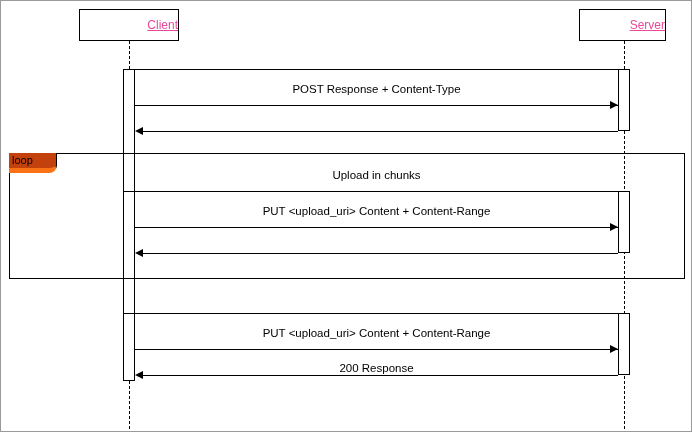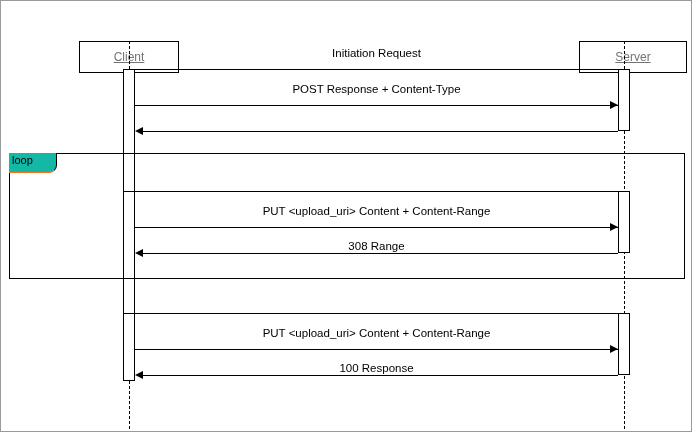--- a/index.html
+++ b/index.html
@@ -19,24 +19,23 @@
     box-sizing: border-box;
     border: 1px solid #9a9a9a;
   }
   .lifeline-box {
     position: absolute;
     box-sizing: border-box;
     border: 1px solid #000000;
     background: #ffffff;
     display: flex;
     align-items: center;
-    justify-content: center;
+    justify-content: flex-end;
     font-size: 12px;
-    color: #737373;
-    margin-top: 32px;
+    color: #ec4899;
   }
   .lifeline-box span {
     text-decoration: underline;
   }
   .lifeline-line {
     position: absolute;
     width: 0;
     border-left: 1px dashed #000000;
   }
   .activation {
@@ -76,82 +75,81 @@
   .frame-box {
     position: absolute;
     box-sizing: border-box;
     border: 1px solid #000000;
     background: transparent;
   }
   .frame-tag {
     position: absolute;
     box-sizing: border-box;
     border-right: 1px solid #000000;
-    border-bottom: 1px solid #f97316;
-    background: #14b8a6;
+    border-bottom: 5px solid #f97316;
+    background: #c2410c;
     font-size: 11px;
     color: #000000;
     padding: 1px 10px 1px 3px;
     border-bottom-right-radius: 8px;
   }
   .sep-line {
     position: absolute;
     height: 0;
     border-top: 1px solid #000000;
   }
 </style>
 </head>
 <body>
 
 <div id="diagram-root">
 
   <div class="lifeline-box" style="left:78px; top:8px; width:100px; height:32px;">
     <span>Client</span>
   </div>
-  <div class="lifeline-box" style="left:578px; top:8px; width:108px; height:32px;">
+  <div class="lifeline-box" style="left:578px; top:8px; width:87px; height:32px;">
     <span>Server</span>
   </div>
 
   <div class="lifeline-line" style="left:128px; top:40px; height:388px;"></div>
   <div class="lifeline-line" style="left:623px; top:40px; height:388px;"></div>
 
   <div class="activation" style="left:122px; top:68px; width:12px; height:312px;"></div>
 
   <div class="activation" style="left:617px; top:68px; width:12px; height:62px;"></div>
   <div class="activation" style="left:617px; top:190px; width:12px; height:62px;"></div>
   <div class="activation" style="left:617px; top:312px; width:12px; height:62px;"></div>
 
-  <div class="msg-label" style="left:128px; top:46px; width:495px;">Initiation Request</div>
   <div class="sep-line" style="left:122px; top:68px; width:507px;"></div>
 
   <div class="msg-label" style="left:128px; top:82px; width:495px;">POST Response + Content-Type</div>
   <div class="msg-line" style="left:134px; top:104px; width:483px;"></div>
   <div class="arrow-right" style="left:609px; top:100px;"></div>
 
   <div class="msg-line" style="left:142px; top:130px; width:475px;"></div>
   <div class="arrow-left" style="left:134px; top:126px;"></div>
 
   <div class="frame-box" style="left:8px; top:152px; width:676px; height:126px;"></div>
   <div class="frame-tag" style="left:8px; top:152px; width:48px; height:20px;">
     <span>loop</span>
   </div>
 
+  <div class="msg-label" style="left:128px; top:168px; width:495px;">Upload in chunks</div>
   <div class="sep-line" style="left:122px; top:190px; width:507px;"></div>
 
   <div class="msg-label" style="left:128px; top:204px; width:495px;">PUT &lt;upload_uri&gt; Content + Content-Range</div>
   <div class="msg-line" style="left:134px; top:226px; width:483px;"></div>
   <div class="arrow-right" style="left:609px; top:222px;"></div>
 
-  <div class="msg-label" style="left:128px; top:239px; width:495px;">308 Range</div>
   <div class="msg-line" style="left:142px; top:252px; width:475px;"></div>
   <div class="arrow-left" style="left:134px; top:248px;"></div>
 
   <div class="sep-line" style="left:122px; top:312px; width:507px;"></div>
 
   <div class="msg-label" style="left:128px; top:326px; width:495px;">PUT &lt;upload_uri&gt; Content + Content-Range</div>
   <div class="msg-line" style="left:134px; top:348px; width:483px;"></div>
   <div class="arrow-right" style="left:609px; top:344px;"></div>
 
-  <div class="msg-label" style="left:128px; top:361px; width:495px;">100 Response</div>
+  <div class="msg-label" style="left:128px; top:361px; width:495px;">200 Response</div>
   <div class="msg-line" style="left:142px; top:374px; width:475px;"></div>
   <div class="arrow-left" style="left:134px; top:370px;"></div>
 
 </div>
 
 </body></html>

